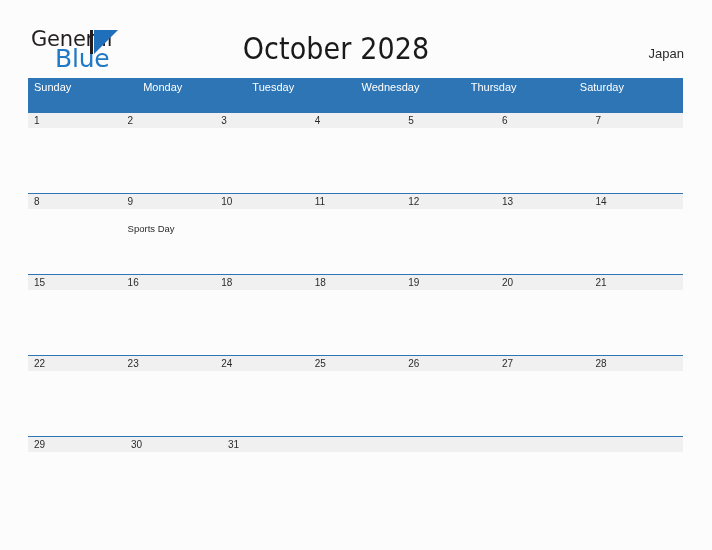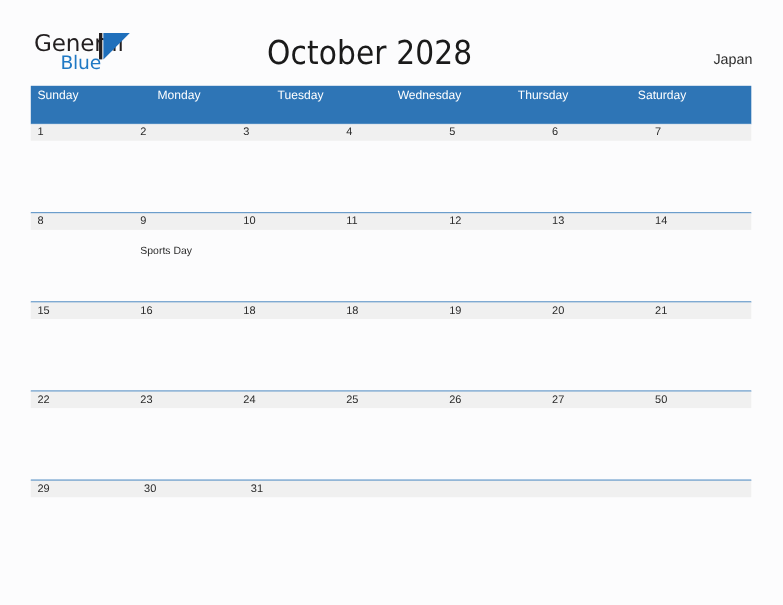--- a/index.html
+++ b/index.html
@@ -44,21 +44,21 @@
     font-size: 21px;
     letter-spacing: -0.2px;
     color: #231f20;
     font-family: "DejaVu Sans", sans-serif;
     line-height: 21px;
   }
   .logo-blue {
     position: absolute;
     left: 24px;
     top: 19px;
-    font-size: 17px;
+    font-size: 25px;
     letter-spacing: -0.2px;
     color: #2079c4;
     font-family: "DejaVu Sans", sans-serif;
     line-height: 21px;
   }
   .logo-mark {
     position: absolute;
     left: 59px;
     top: 1px;
     width: 28px;
@@ -374,21 +374,21 @@
         <div class="day-cell">
             <span class="day-number">25</span>
           </div>
         <div class="day-cell">
             <span class="day-number">26</span>
           </div>
         <div class="day-cell">
             <span class="day-number">27</span>
           </div>
         <div class="day-cell">
-            <span class="day-number">50</span>
+            <span class="day-number">28</span>
           </div>
       </div>
       <div class="day-body">
         <div class="body-cell">
             <span class="event"></span>
           </div>
         <div class="body-cell">
             <span class="event"></span>
           </div>
         <div class="body-cell">

